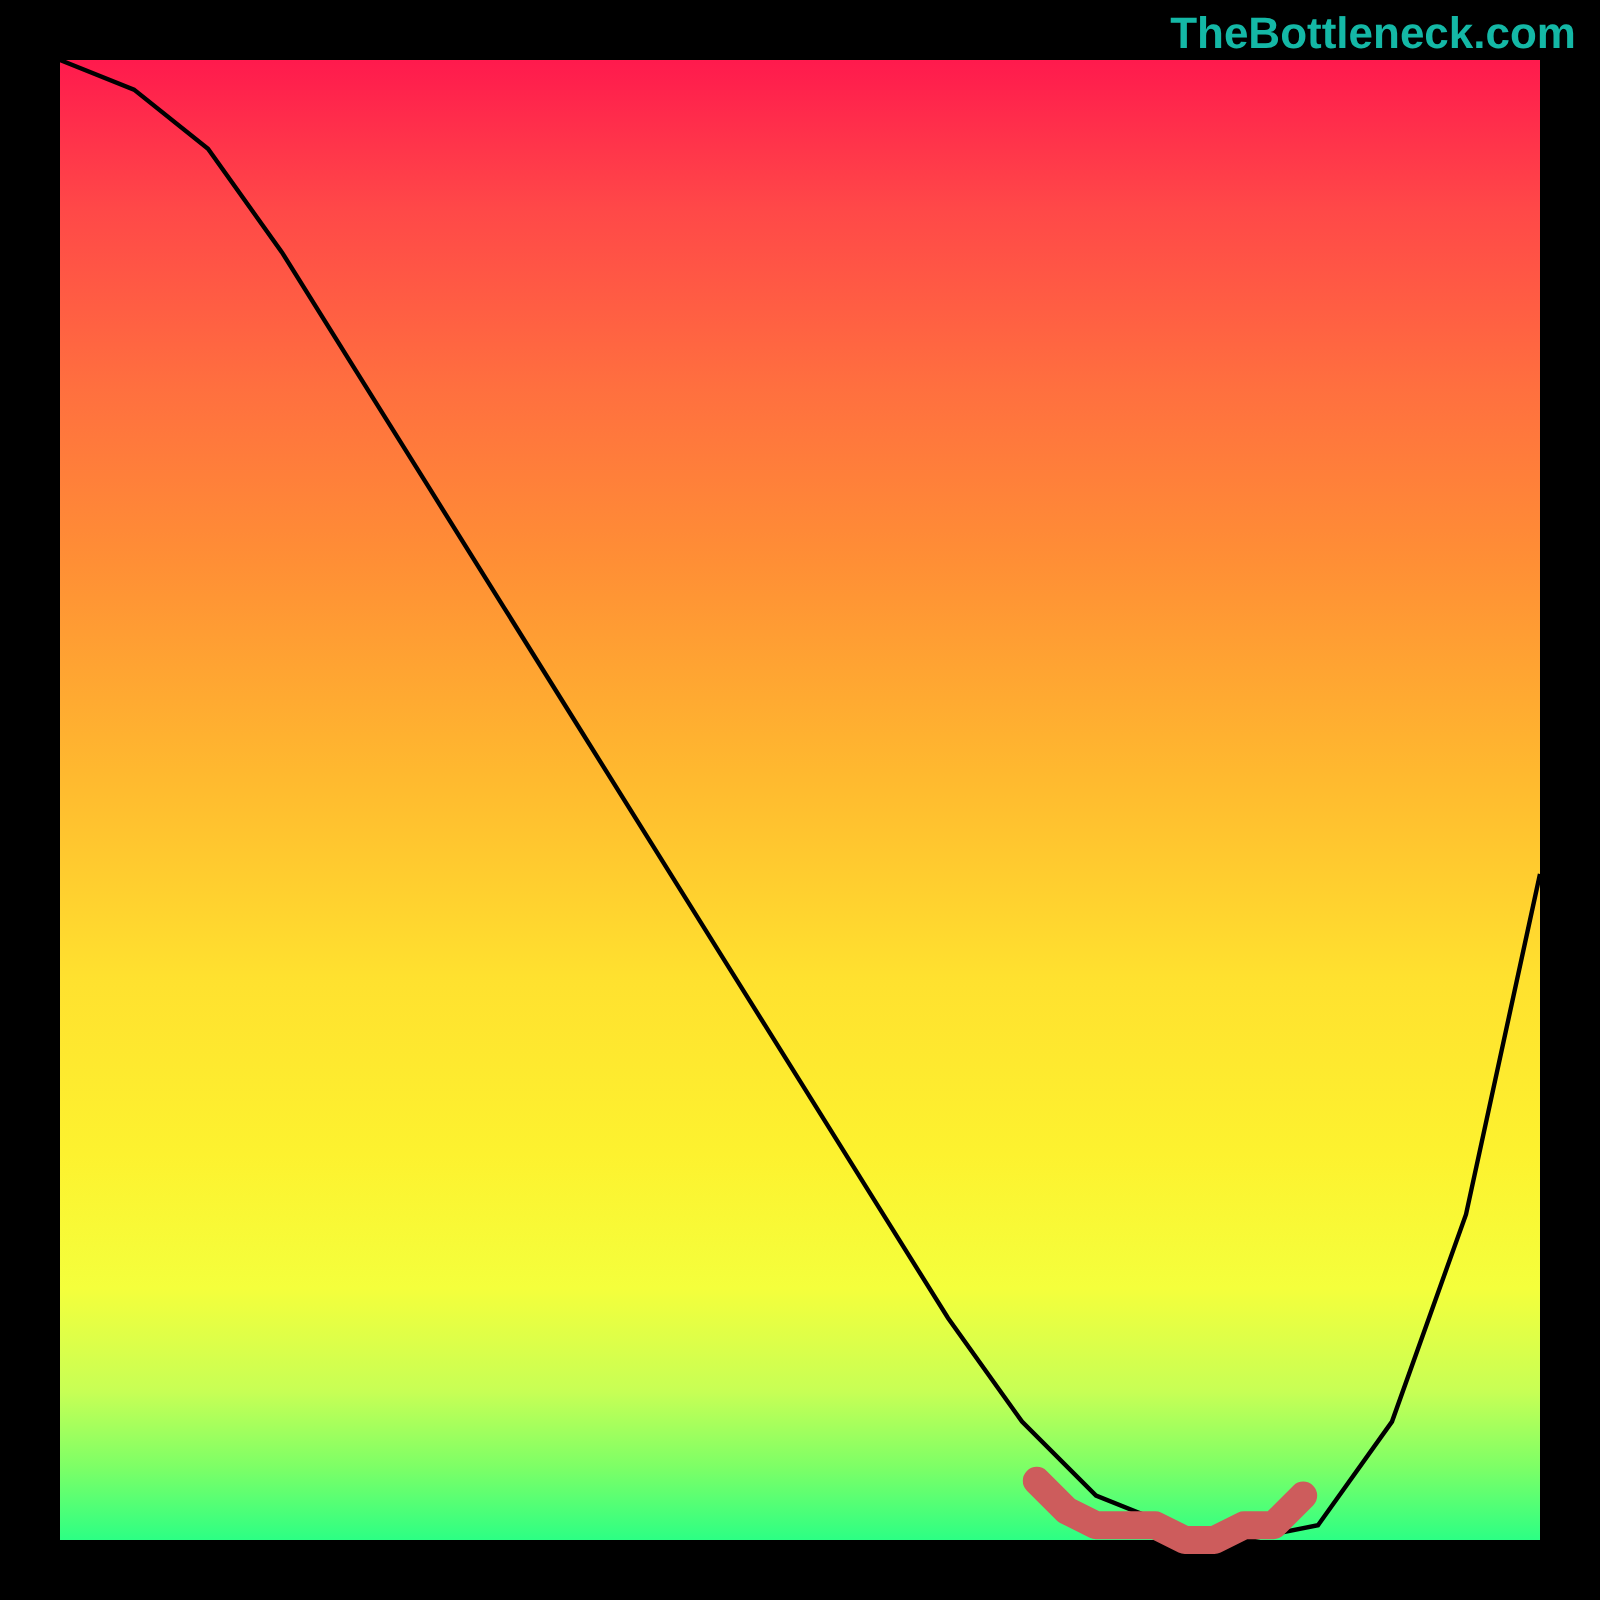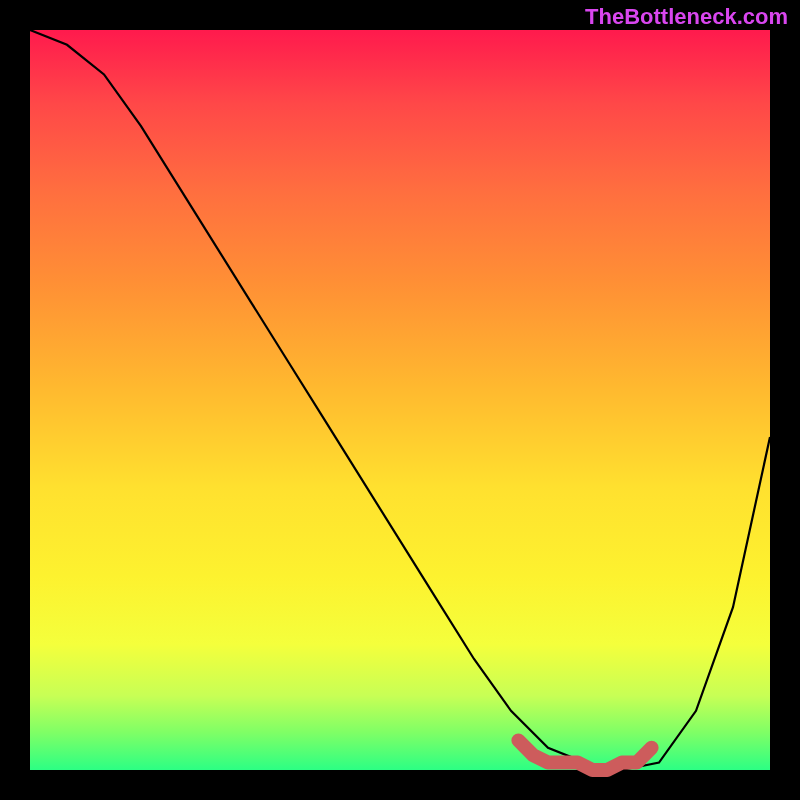--- a/index.html
+++ b/index.html
@@ -7,21 +7,21 @@
     width: 800px;
     height: 800px;
     background: #000;
     position: relative;
     overflow: hidden;
   }
   .watermark {
     position: absolute;
     top: 4px;
     right: 12px;
-    color: #d946ef;
+    color: #14b8a6;
     font-family: Arial, sans-serif;
     font-size: 22px;
     font-weight: bold;
     z-index: 10;
   }
   .chart-area {
     position: absolute;
     left: 30px;
     top: 30px;
     width: 740px;

